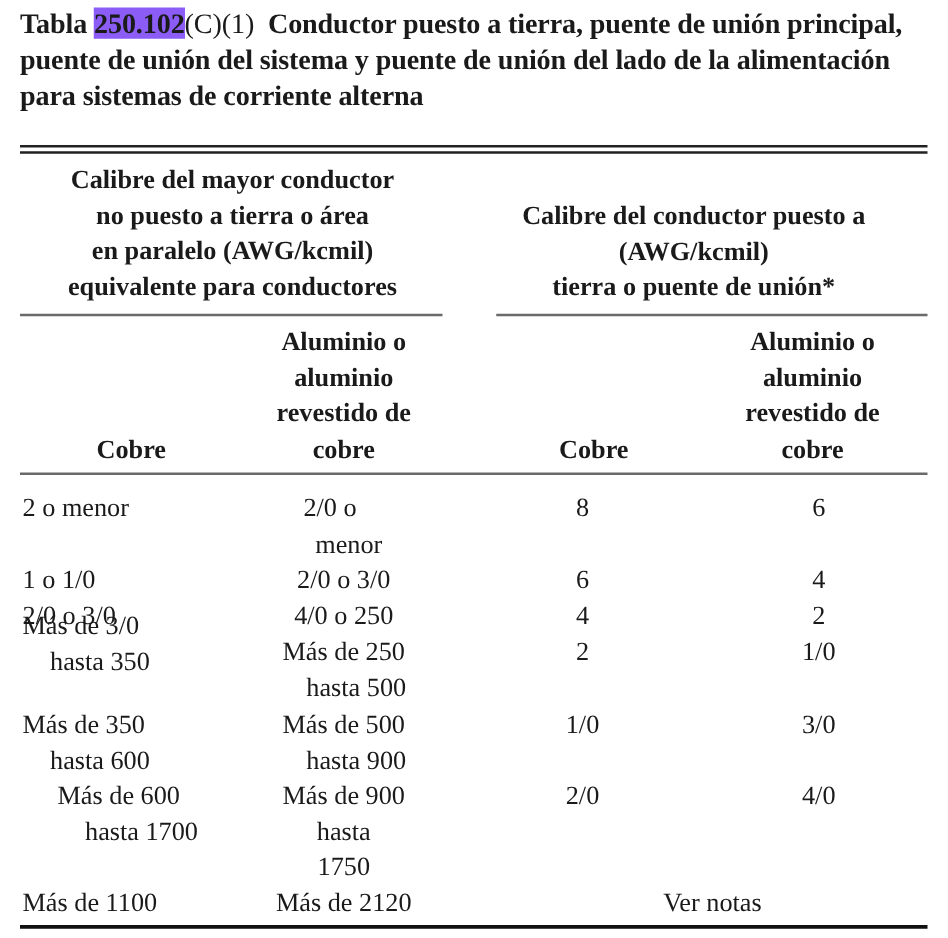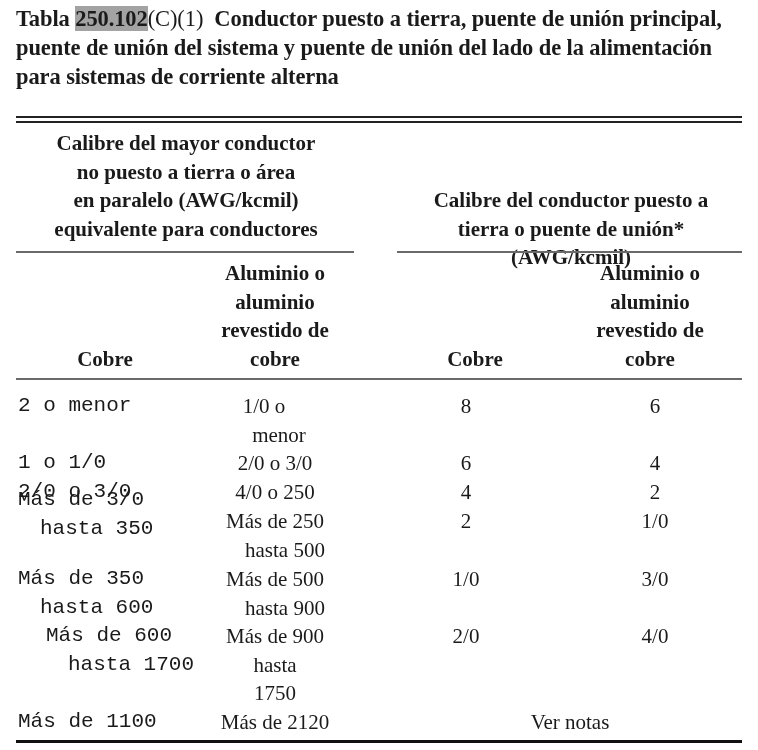--- a/index.html
+++ b/index.html
@@ -19,21 +19,21 @@
       position: absolute;
       left: 16px;
       top: 4px;
       width: 740px;
       font-weight: bold;
       font-size: 22.5px;
       line-height: 29px;
       letter-spacing: -0.1px;
     }
     .title .hl {
-      background: #a3a3a3;
+      background: #8b5cf6;
     }
     .title .paren {
       font-weight: normal;
     }
     .rule-double {
       position: absolute;
       left: 16px;
       width: 726px;
       height: 0;
       border-top: 2px solid #222;
@@ -56,21 +56,21 @@
       font-size: 21px;
       line-height: 28.5px;
       text-align: center;
     }
     .cell {
       position: absolute;
       font-size: 21px;
       line-height: 28.5px;
       white-space: nowrap;
     }
-    .c1 { left: 18px; font-family: Liberation Mono, monospace; }
+    .c1 { left: 18px; }
     .c1 .ind { padding-left: 22px; }
     .c2 { left: 200px; width: 150px; text-align: center; }
     .c3 { left: 400px; width: 132px; text-align: center; }
     .c4 { left: 570px; width: 170px; text-align: center; }
     .line { display: block; }
   </style>
 </head>
 <body>
 
 <div class="title">
@@ -80,24 +80,24 @@
 <div class="rule-double" style="top:116px;"></div>
 <div class="rule-double" style="top:121px;"></div>
 
 <div class="hdr" style="left:16px; top:129px; width:340px;">
   <span class="line">Calibre del mayor conductor</span>
   <span class="line">no puesto a tierra o área</span>
   <span class="line">en paralelo (AWG/kcmil)</span>
   <span class="line">equivalente para conductores</span>
 </div>
 
-<div class="hdr" style="left:396px; top:158px; width:350px;margin-top:28px;">
+<div class="hdr" style="left:380px; top:158px; width:350px;">
   <span class="line">Calibre del conductor puesto a</span>
+  <span class="line">(AWG/kcmil)</span>
   <span class="line">tierra o puente de unión*</span>
-  <span class="line">(AWG/kcmil)</span>
 </div>
 
 <div class="rule" style="left:16px; width:338px; top:251px;"></div>
 <div class="rule" style="left:397px; width:345px; top:251px;"></div>
 
 <div class="hdr" style="left:60px; top:345px; width:90px;">
   <span class="line">Cobre</span>
 </div>
 <div class="hdr" style="left:195px; top:259px; width:160px;">
   <span class="line">Aluminio o</span>
@@ -115,21 +115,21 @@
   <span class="line">cobre</span>
 </div>
 
 <div class="rule" style="left:16px; width:726px; top:378px;"></div>
 
 <div>
   <div class="cell c1" style="top:392px;">
     <span class="line">2 o menor</span>
   </div>
   <div class="cell c2" style="top:392px;">
-    <span class="line" style="margin-left:-22px;">1/0 o</span>
+    <span class="line" style="margin-left:-22px;">2/0 o</span>
     <span class="line" style="margin-left:8px;">menor</span>
   </div>
   <div class="cell c3" style="top:392px;">8</div>
   <div class="cell c4" style="top:392px;">6</div>
 </div>
 
 <div>
   <div class="cell c1" style="top:449px;">
     <span class="line">1 o 1/0</span>
   </div>

